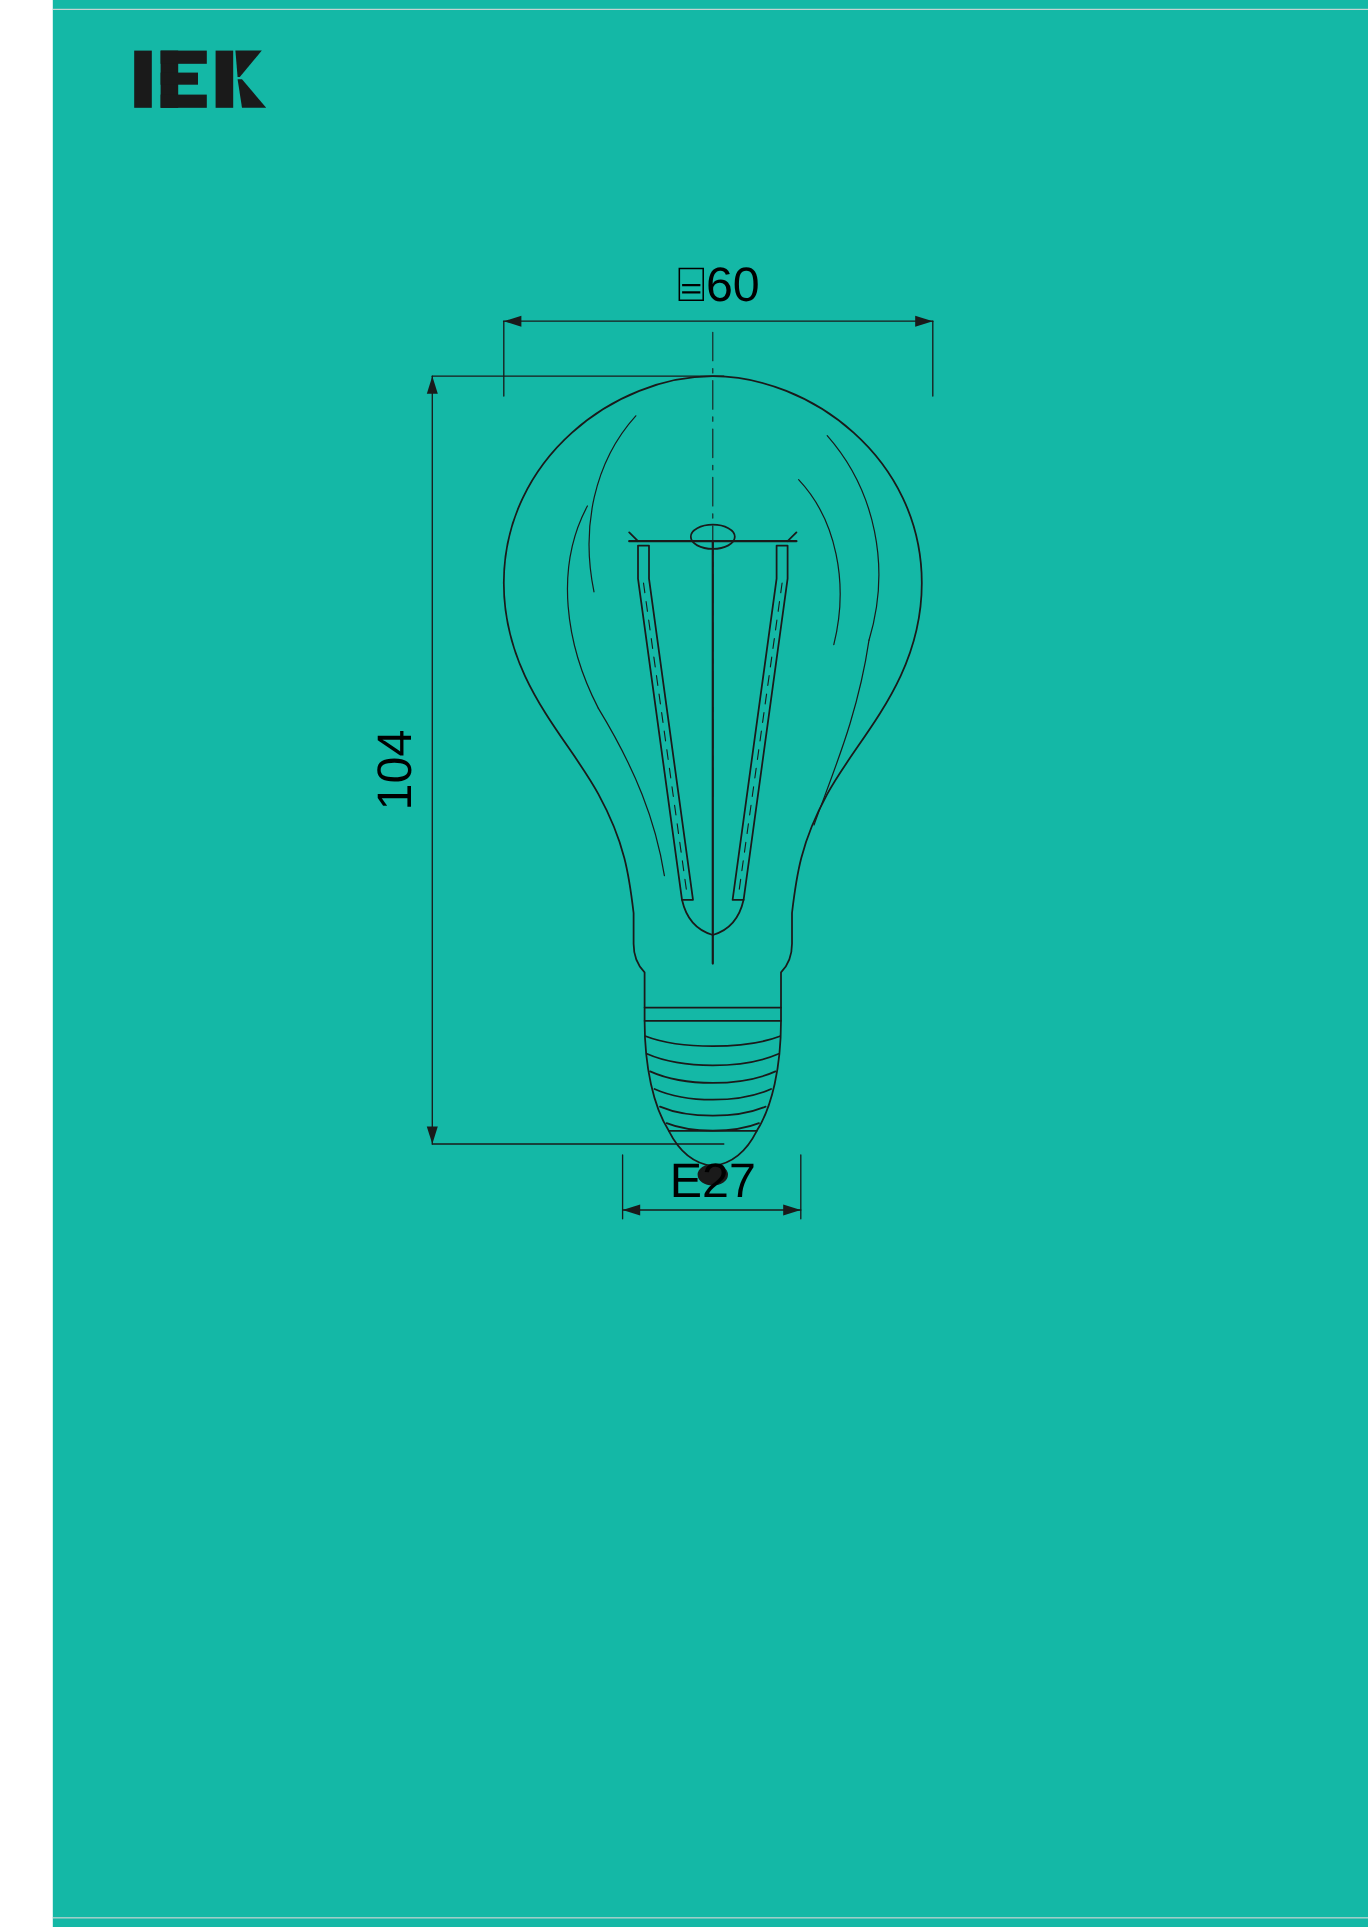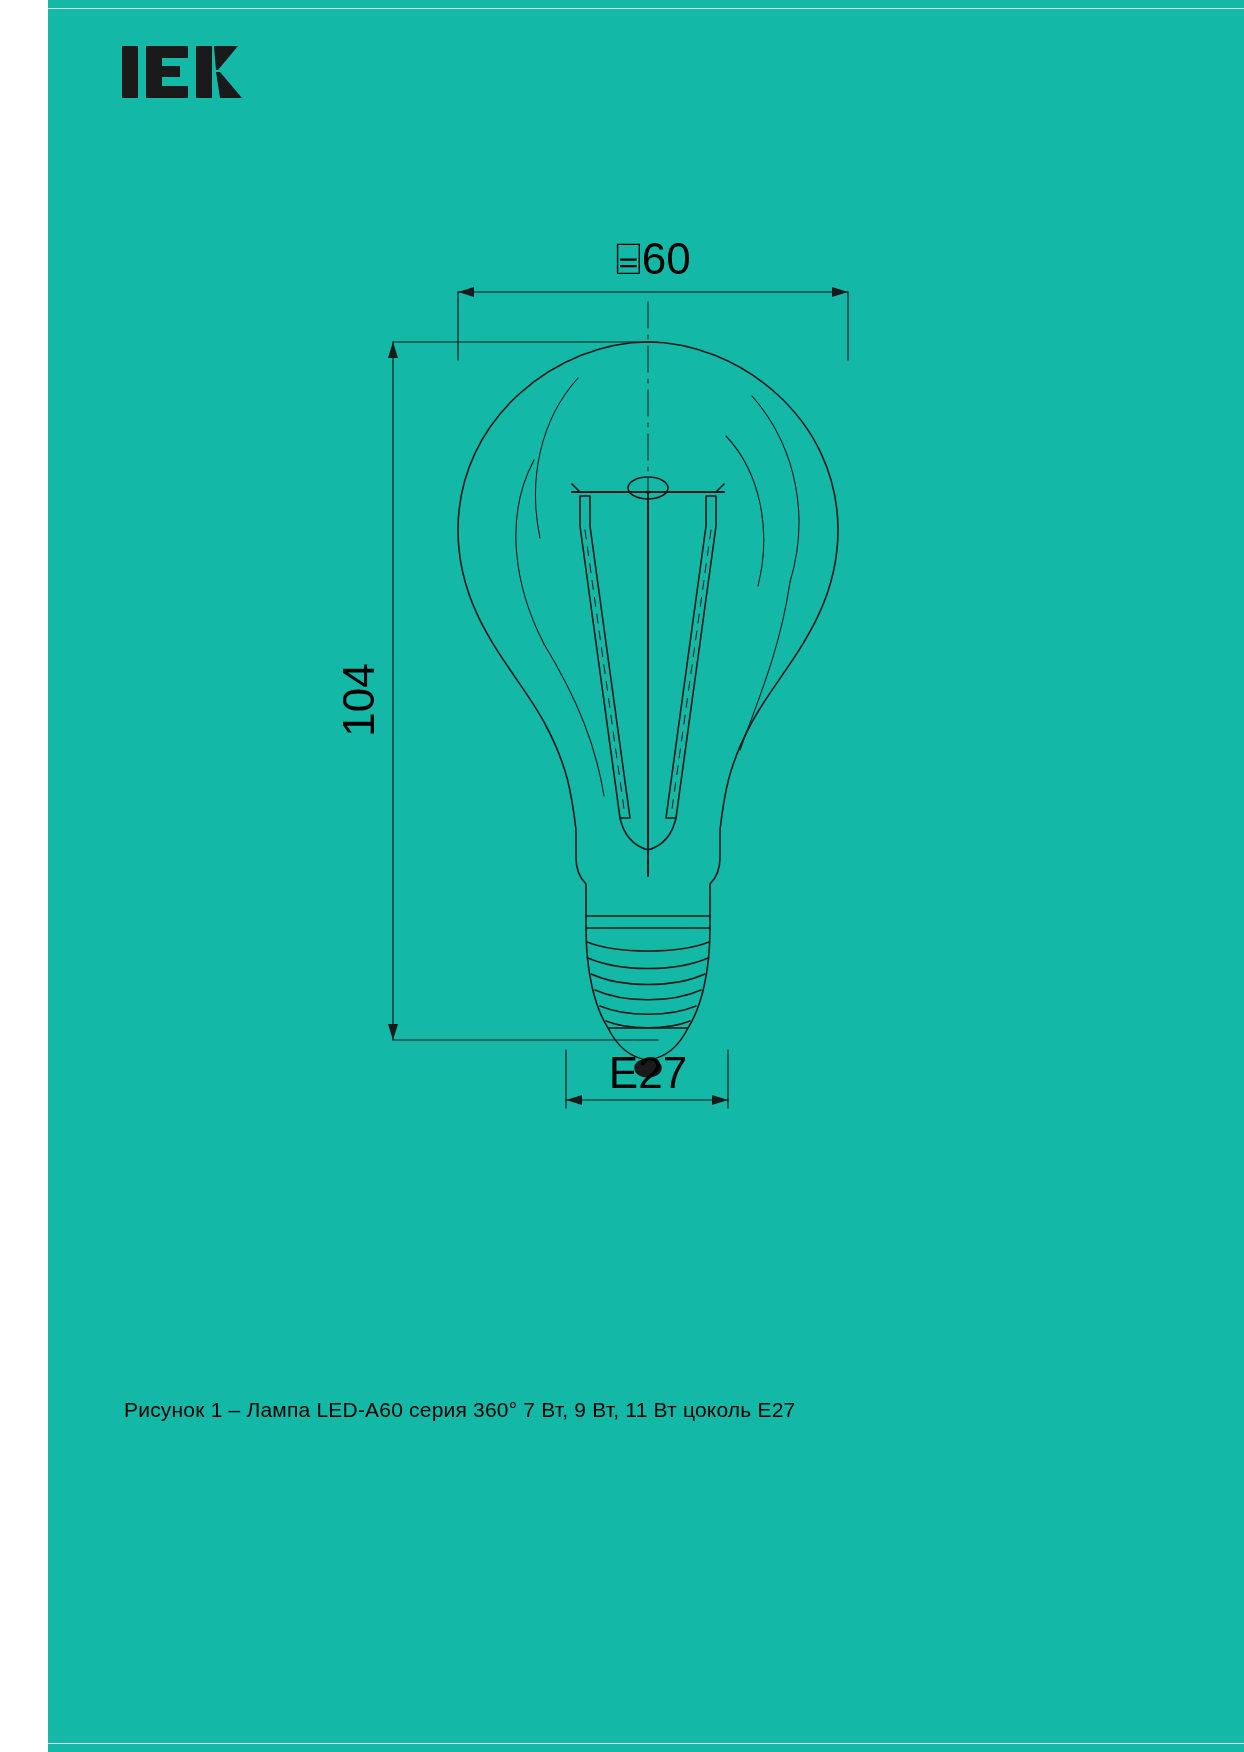--- a/index.html
+++ b/index.html
@@ -194,15 +194,14 @@
       </g>
 
       <text class="dim-text" x="325" y="44" text-anchor="middle" stroke="none">⌸60</text>
 
       <text class="dim-text" x="46" y="470" text-anchor="middle" stroke="none" transform="rotate(-90 46 470)">104</text>
 
       <text class="dim-text" x="320" y="858" text-anchor="middle" stroke="none">E27</text>
     </svg>
   </div>
 
-  <div class="caption">Рисунок 1 – Лампа LED-A60  серия 360° 7 Вт, 9 Вт, 11 Вт цоколь E27</div>
 
 </div>
 
 </body></html>

